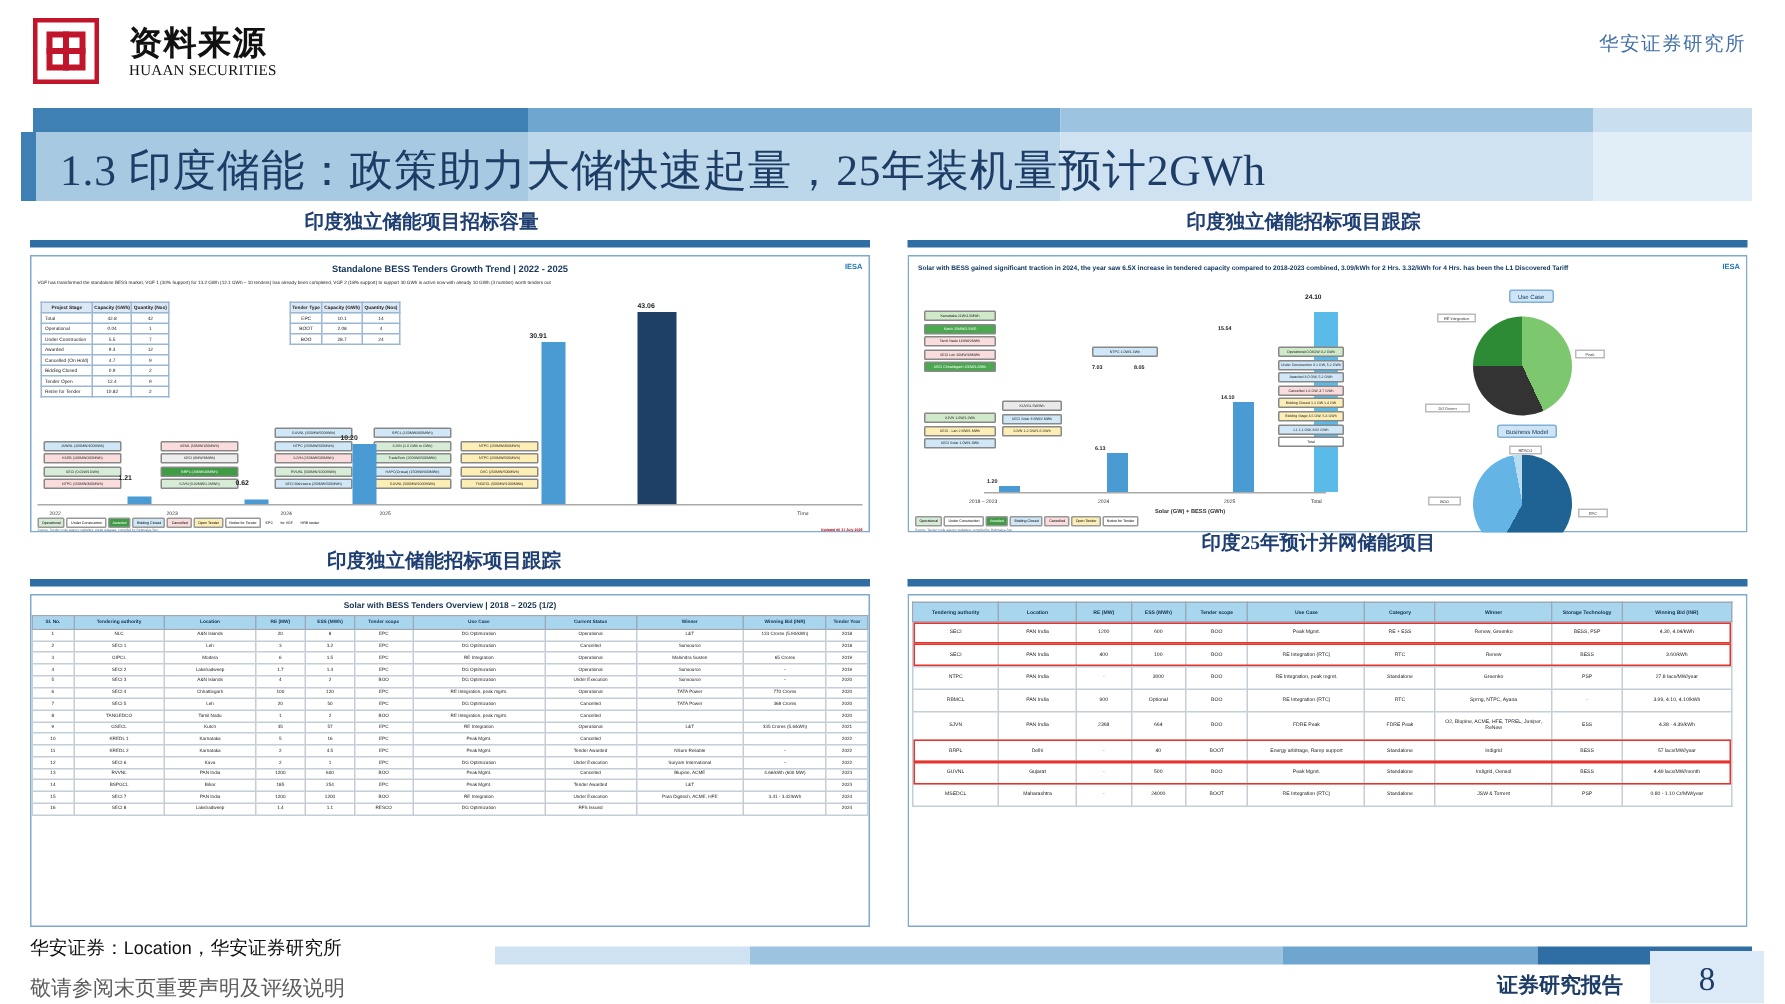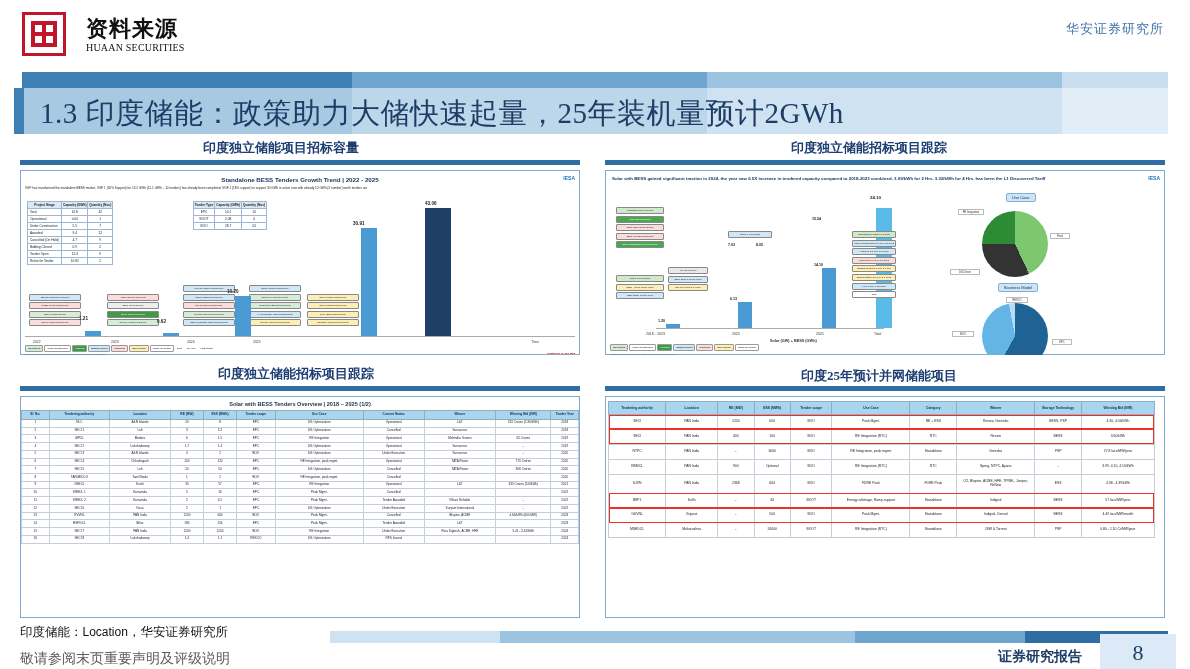--- a/index.html
+++ b/index.html
@@ -129,21 +129,21 @@
   <div class="strip s1"></div>
   <div class="strip s2"></div>
   <div class="strip s3"></div>
   <div class="strip s4"></div>
   <div class="title-text">1.3 印度储能：政策助力大储快速起量，25年装机量预计2GWh</div>
 </div>
 
 <div class="cap" style="left:175px;top:139px;">印度独立储能项目招标容量</div>
 <div class="cap" style="left:763px;top:139px;">印度独立储能招标项目跟踪</div>
 <div class="cap" style="left:190px;top:365px;">印度独立储能招标项目跟踪</div>
-<div class="cap" style="left:773px;top:367px;">印度25年预计并网储能项目</div>
+<div class="cap" style="left:773px;top:353px;">印度25年预计并网储能项目</div>
 
 <div class="fig fig-top" style="left:20px;top:160px;width:560px;height:195px;">
  <div class="panel">
   <div class="p1">
     <div class="iesa">IESA</div>
     <div class="p1-title">Standalone BESS Tenders Growth Trend | 2022 - 2025</div>
     <div class="p1-note">VGF has transformed the standalone BESS market, VGF 1 (30% Support) for 13.2 GWh (12.1 GWh – 10 tenders) has already been completed, VGF 2 (18% support) to support 30 GWh is active now with already 10 GWh (3 number) worth tenders out</div>
 
     <table class="t1">
       <thead>
@@ -751,21 +751,21 @@
               <td>PSP</td>
               <td>0.80 - 1.10 Cr/MW/year</td>
             </tr>
           </tbody>
    </table>
   </div>
  </div>
 </div>
 
 <div class="src">
-  <span>印度储能：</span><span class="en">Location</span><span>，华安证券研究所</span>
+  <span>华安证券：</span><span class="en">Location</span><span>，华安证券研究所</span>
 </div>
 <div class="fbar f1"></div>
 <div class="fbar f2"></div>
 <div class="fbar f3"></div>
 <div class="fbar f4"></div>
 <div class="foot-left">敬请参阅末页重要声明及评级说明</div>
 <div class="foot-cn">证券研究报告</div>
 <div class="pagebg"></div>
 <div class="pageno">8</div>
 

